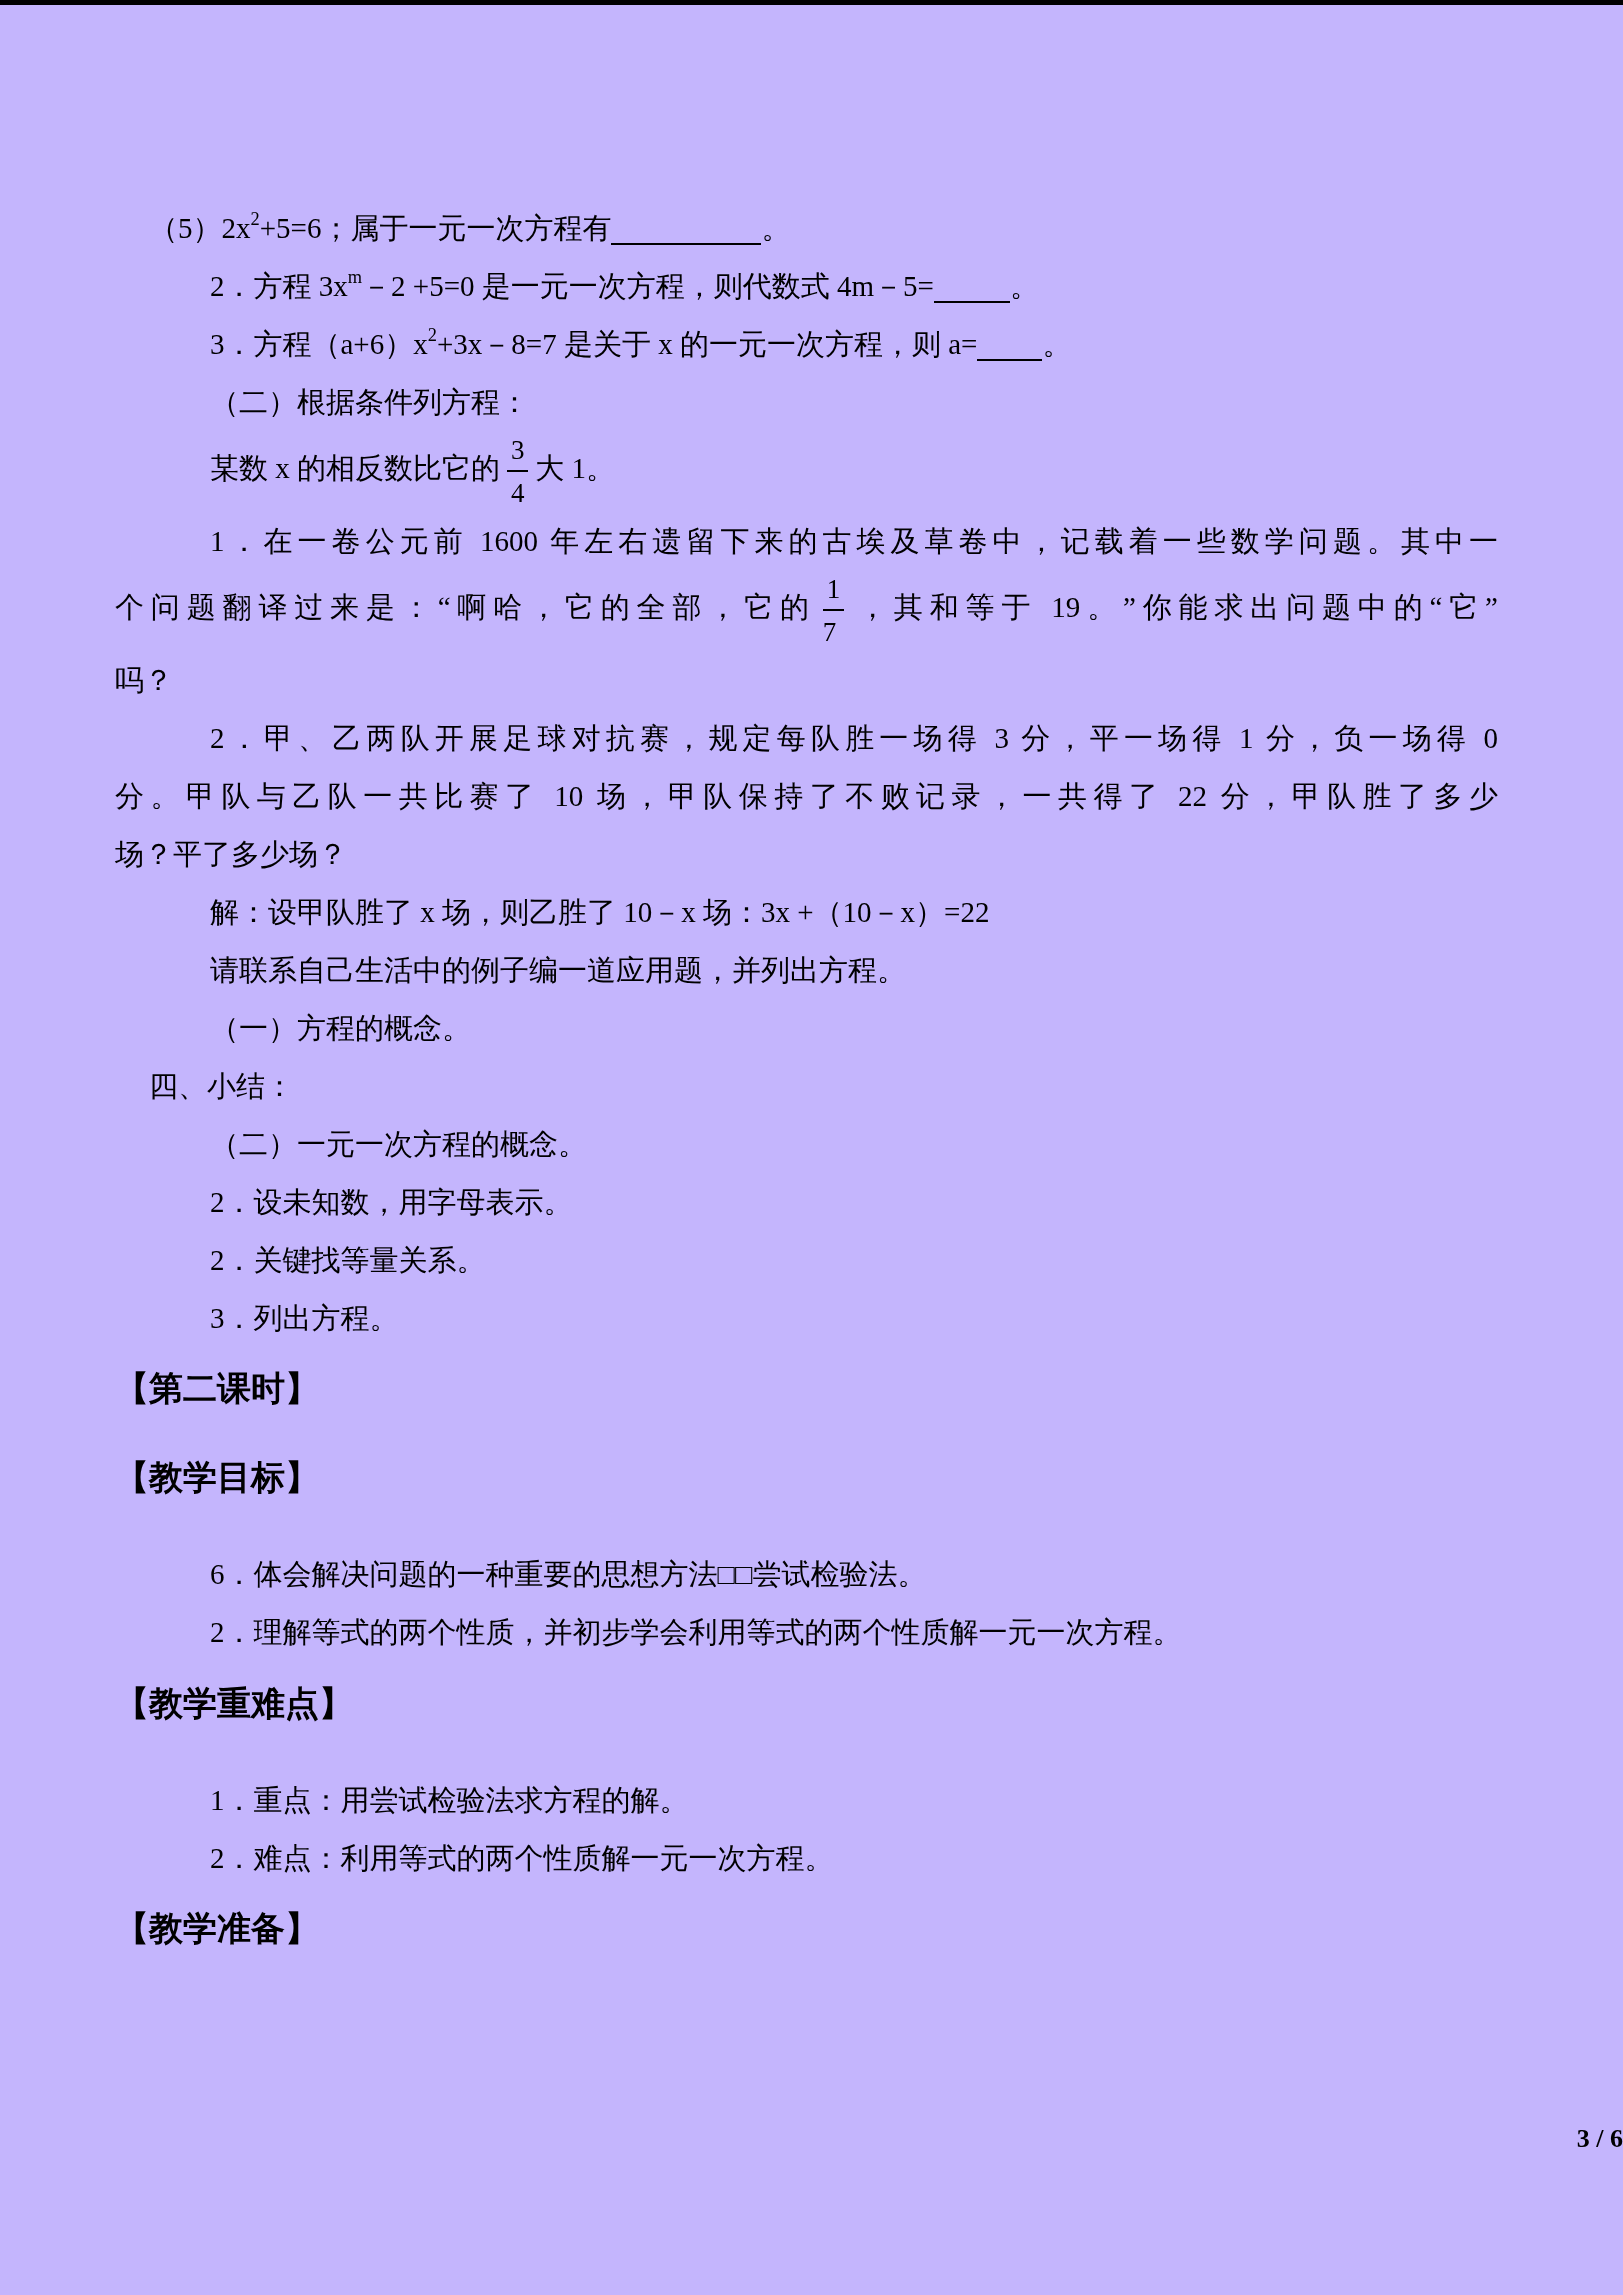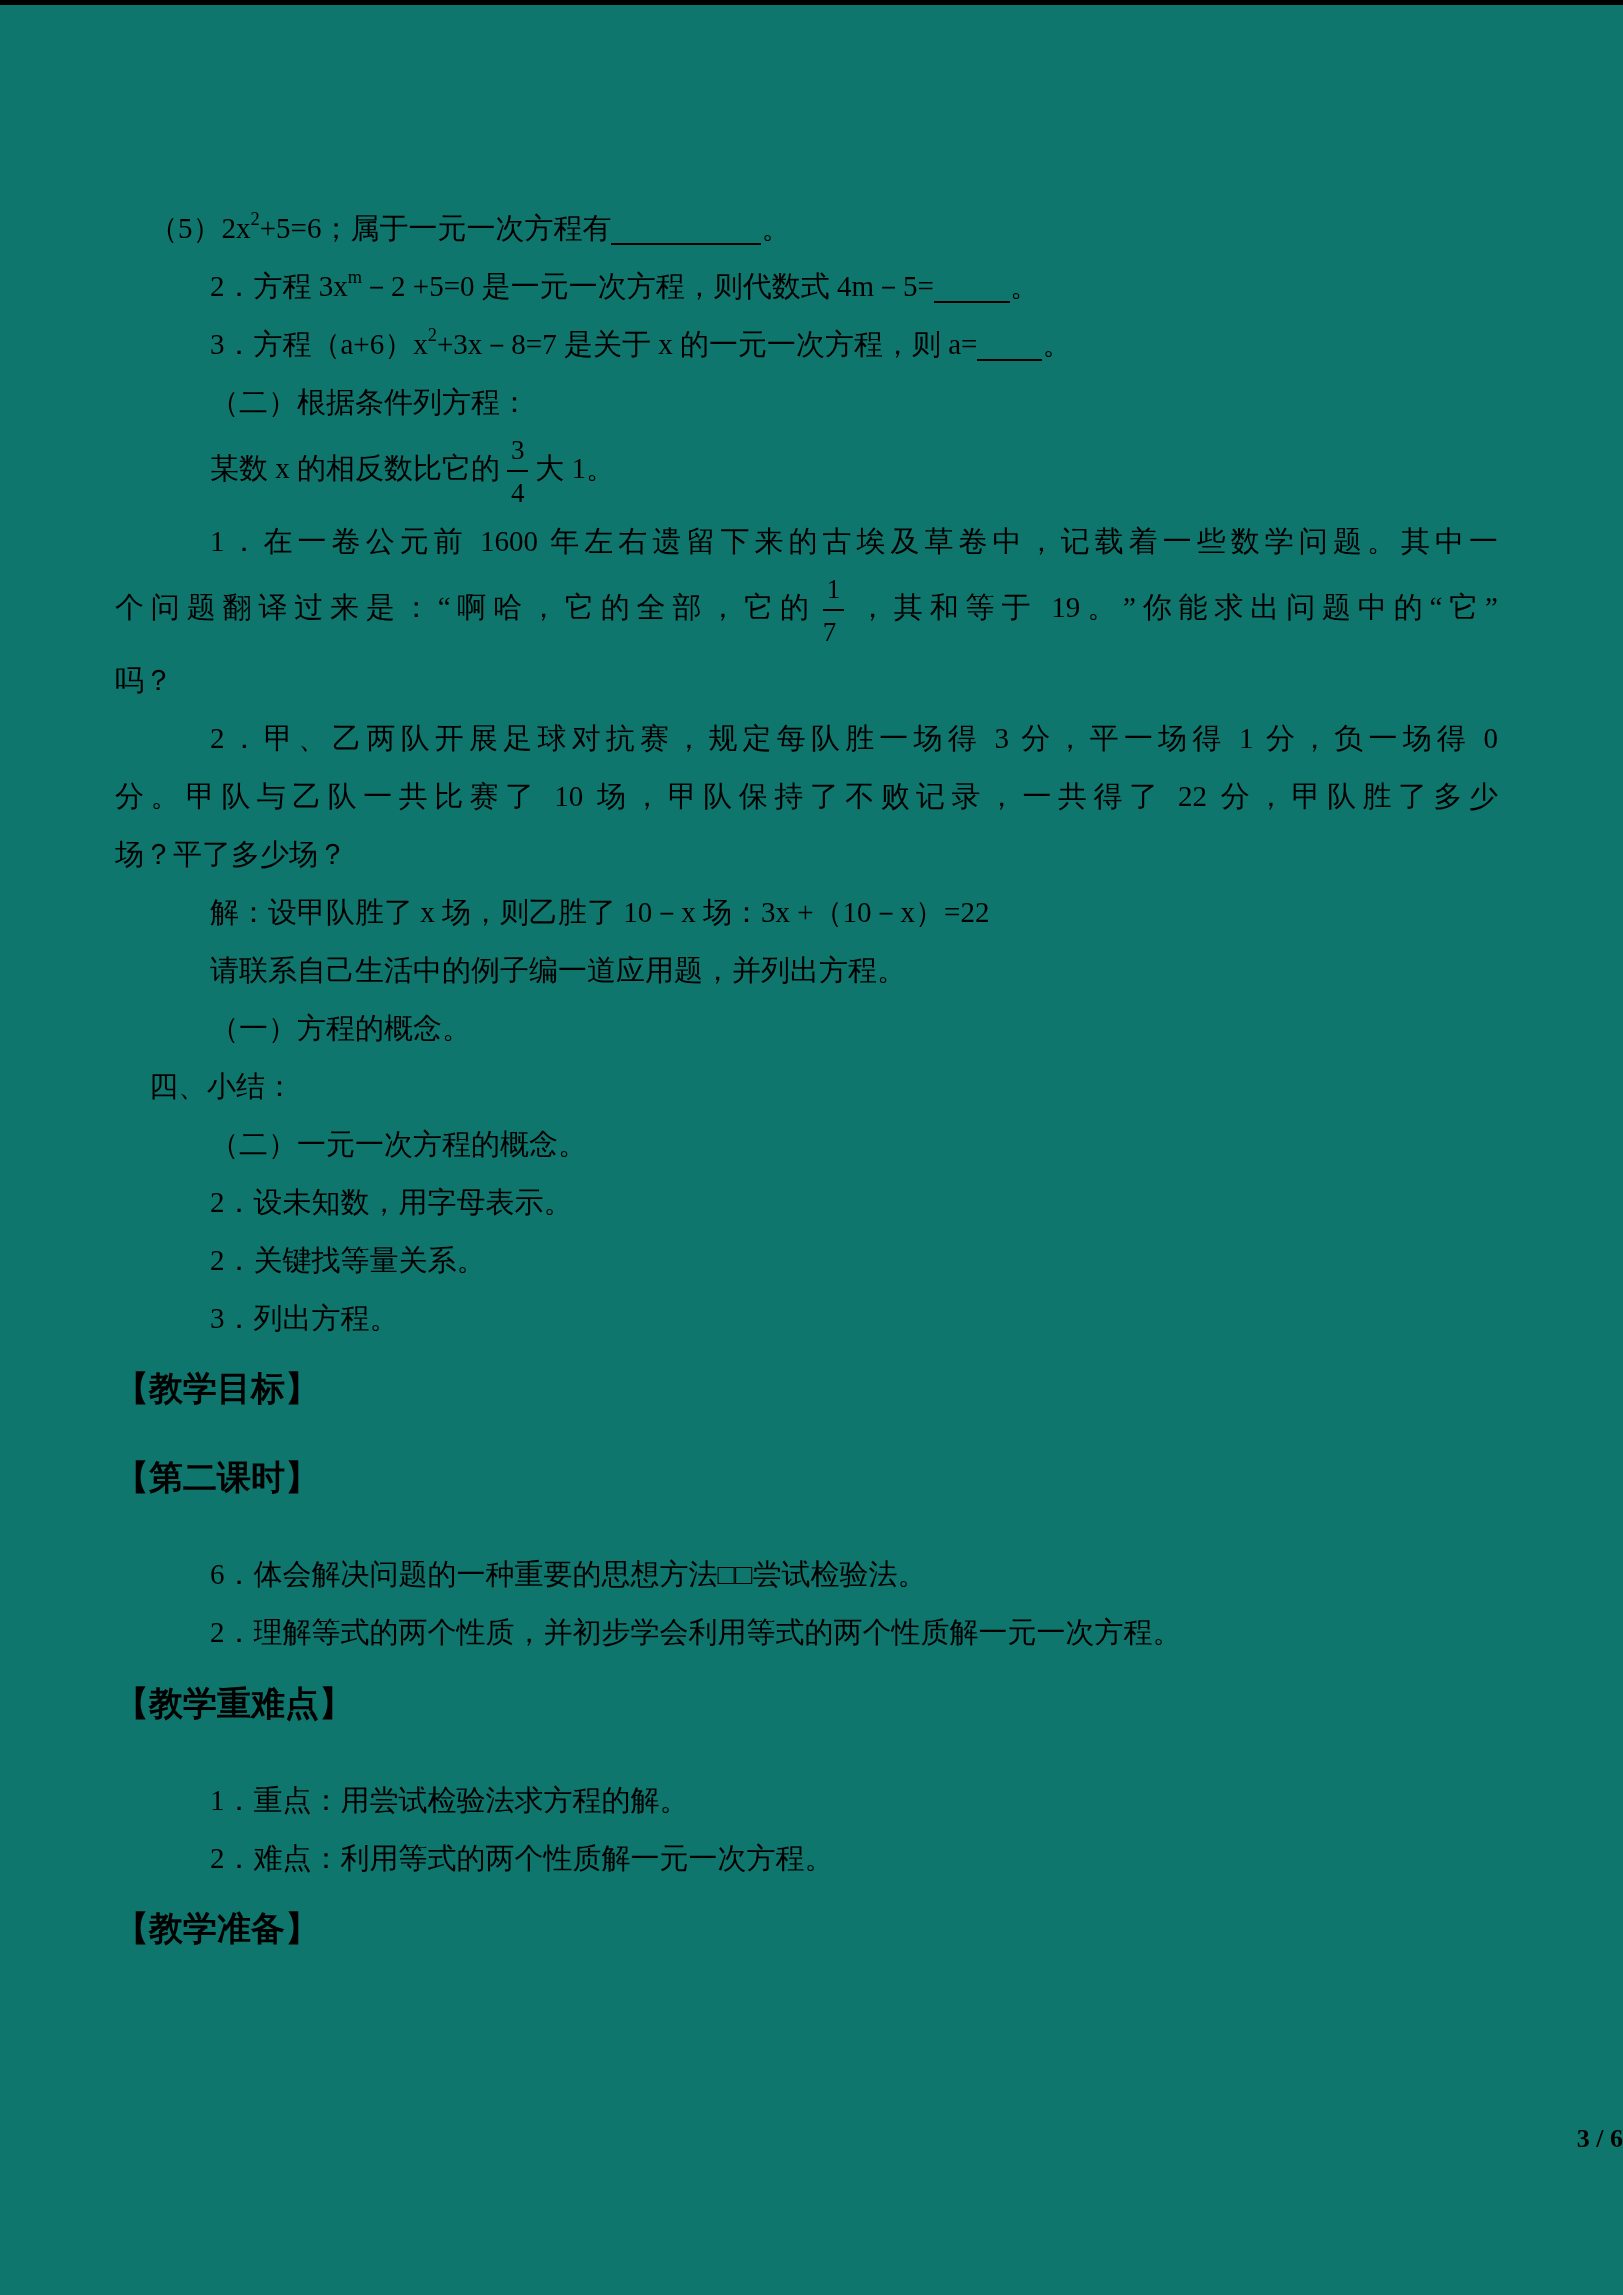--- a/index.html
+++ b/index.html
@@ -1,19 +1,19 @@
 <!DOCTYPE html>
 <html style="font-size:11px"><head>
 <meta charset="utf-8">
 <style>
   html,body{margin:0;padding:0;background:#ffffff;}
   .page{
     position:relative;
     width:1623px;height:2295px;
-    background:#0f766e;
+    background:#c4b5fd;
     color:#000;
     font-family:"Liberation Serif","DejaVu Serif",serif;
     overflow:hidden;
     border-top:5.5px solid #000;
     box-sizing:border-box;
   }
   .content{
     position:absolute;
     left:115px;top:194px;
     width:1383px;
@@ -93,22 +93,22 @@
       <p class="line i0 just">分。甲队与乙队一共比赛了 10 场，甲队保持了不败记录，一共得了 22 分，甲队胜了多少</p>
       <p class="line i0">场？平了多少场？</p>
       <p class="line i2">解：设甲队胜了 x 场，则乙胜了 10－x 场：3x +（10－x）=22</p>
       <p class="line i2">请联系自己生活中的例子编一道应用题，并列出方程。</p>
       <p class="line i2">（一）方程的概念。</p>
       <p class="line i1">四、小结：</p>
       <p class="line i2">（二）一元一次方程的概念。</p>
       <p class="line i2">2．设未知数，用字母表示。</p>
       <p class="line i2">2．关键找等量关系。</p>
       <p class="line i2">3．列出方程。</p>
+      <p class="line heading">【第二课时】</p>
       <p class="line heading">【教学目标】</p>
-      <p class="line heading">【第二课时】</p>
       <p class="line i2">6．体会解决问题的一种重要的思想方法□□尝试检验法。</p>
       <p class="line i2">2．理解等式的两个性质，并初步学会利用等式的两个性质解一元一次方程。</p>
       <p class="line heading">【教学重难点】</p>
       <p class="line i2">1．重点：用尝试检验法求方程的解。</p>
       <p class="line i2">2．难点：利用等式的两个性质解一元一次方程。</p>
       <p class="line heading">【教学准备】</p>
     </div>
   <div class="footer">3 / 6</div>
 </div>
 

